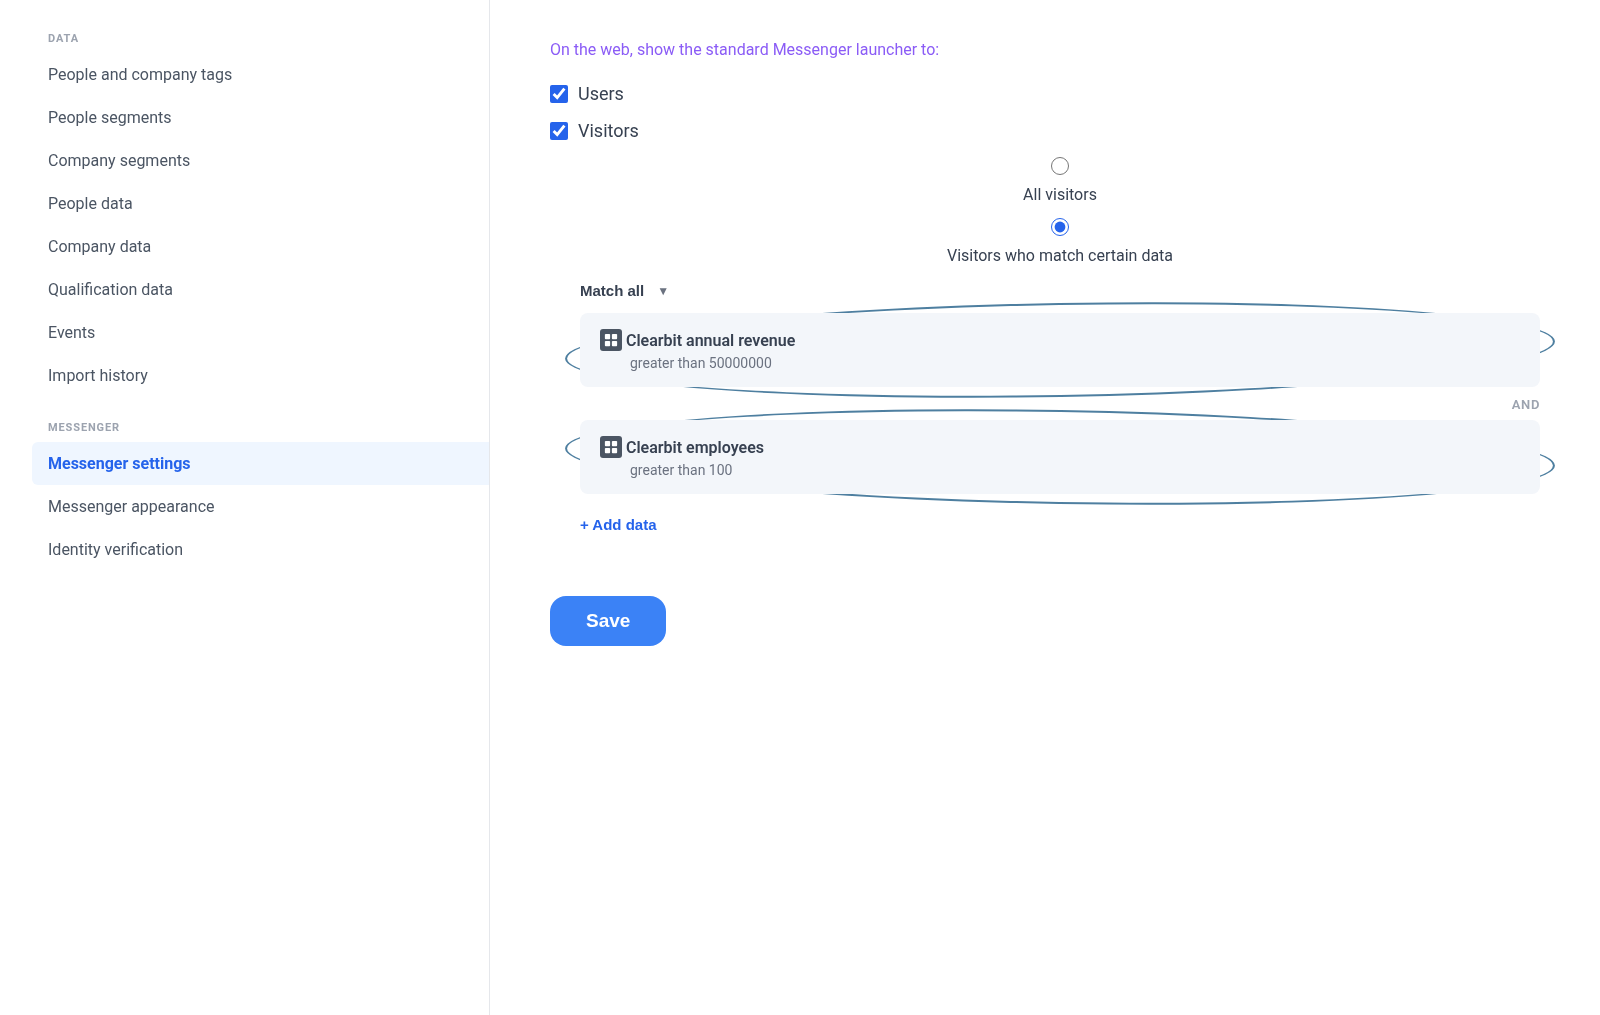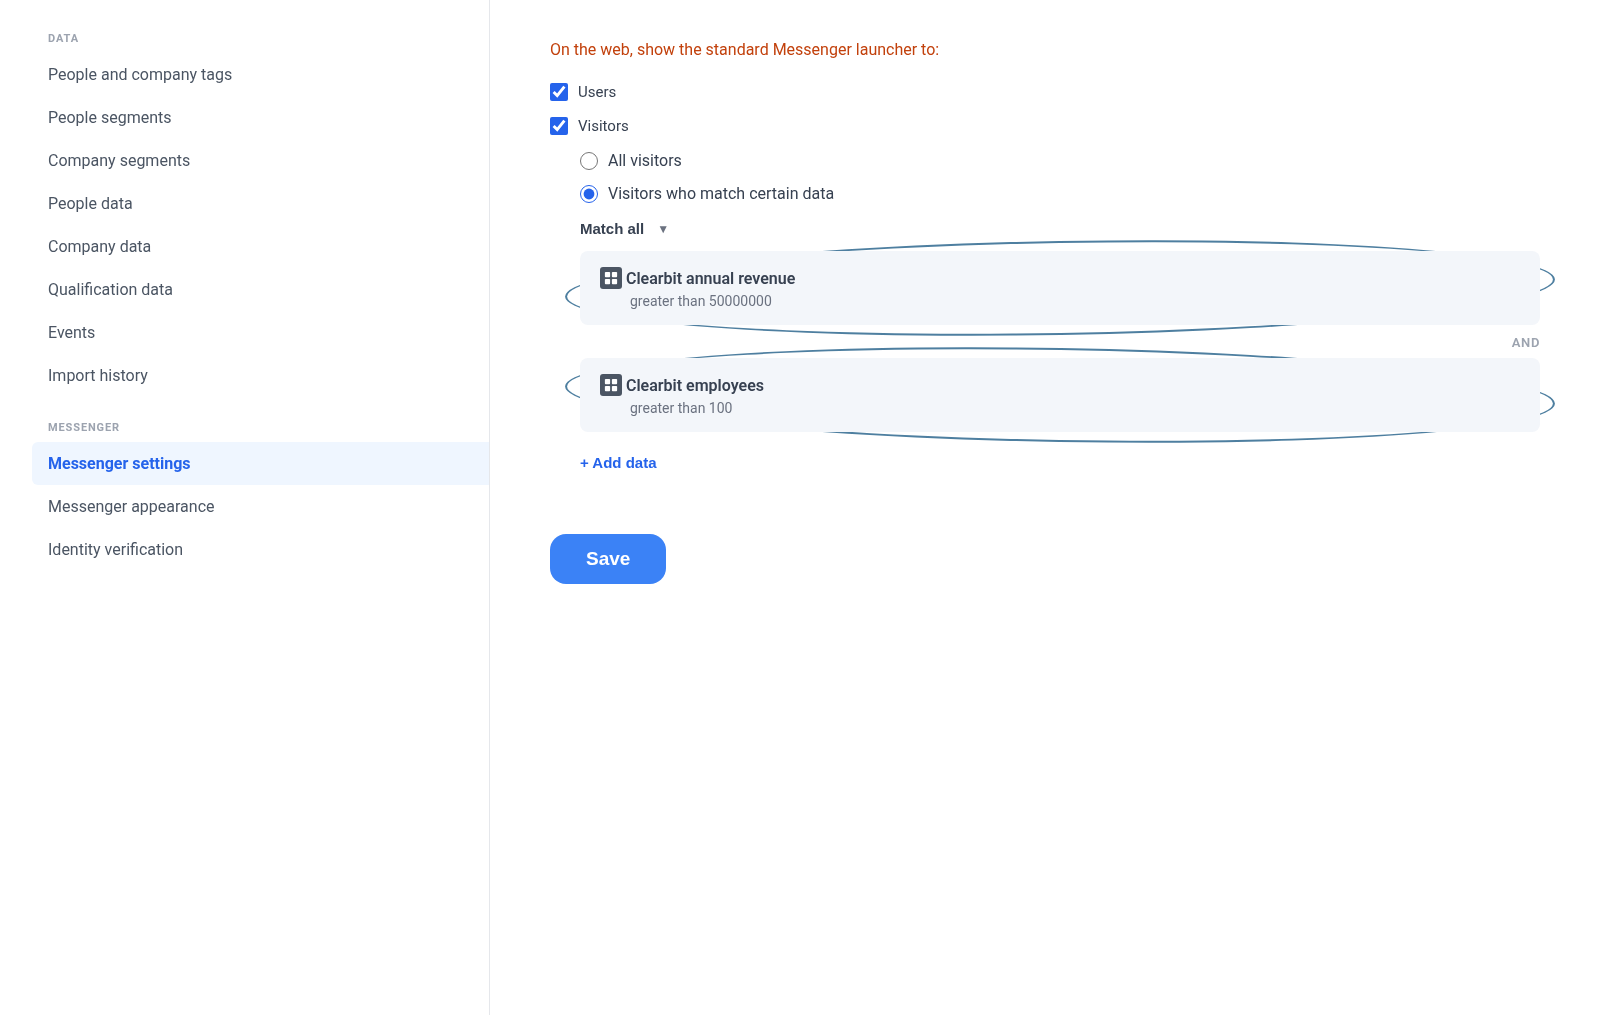--- a/index.html
+++ b/index.html
@@ -55,33 +55,33 @@
 
     
     .main-content {
       flex: 1;
       padding: 40px 60px;
       overflow-y: auto;
     }
 
     .description-text {
       font-size: 16px;
-      color: #c2410c;
+      color: #8b5cf6;
       margin-bottom: 24px;
     }
 
     .checkbox-row {
       display: flex;
       align-items: center;
       gap: 10px;
       margin-bottom: 16px;
     }
 
     .checkbox-row label {
-      font-size: 15px;
+      font-size: 18px;
       color: #374151;
       cursor: pointer;
     }
 
     input[type="checkbox"] {
       width: 18px;
       height: 18px;
       accent-color: #2563eb;
       cursor: pointer;
     }
@@ -89,20 +89,21 @@
     .radio-group {
       margin-left: 30px;
       margin-bottom: 16px;
     }
 
     .radio-row {
       display: flex;
       align-items: center;
       gap: 10px;
       margin-bottom: 14px;
+      flex-direction: column;
     }
 
     .radio-row label {
       font-size: 16px;
       color: #374151;
       cursor: pointer;
     }
 
     input[type="radio"] {
       width: 18px;

